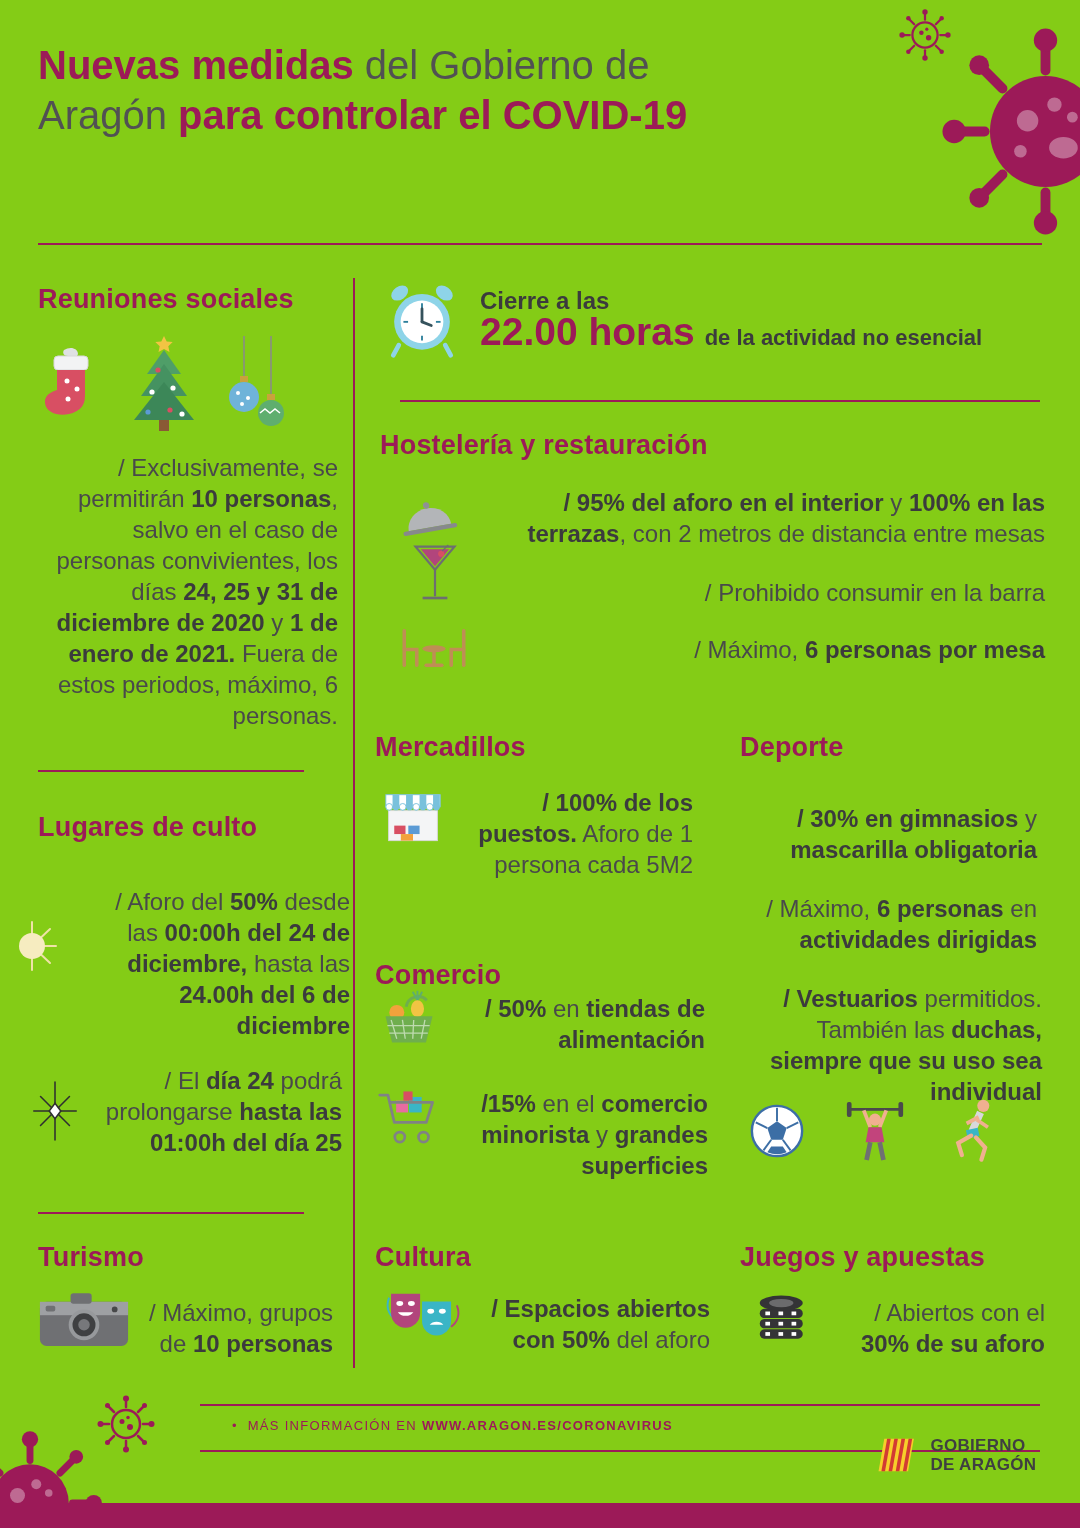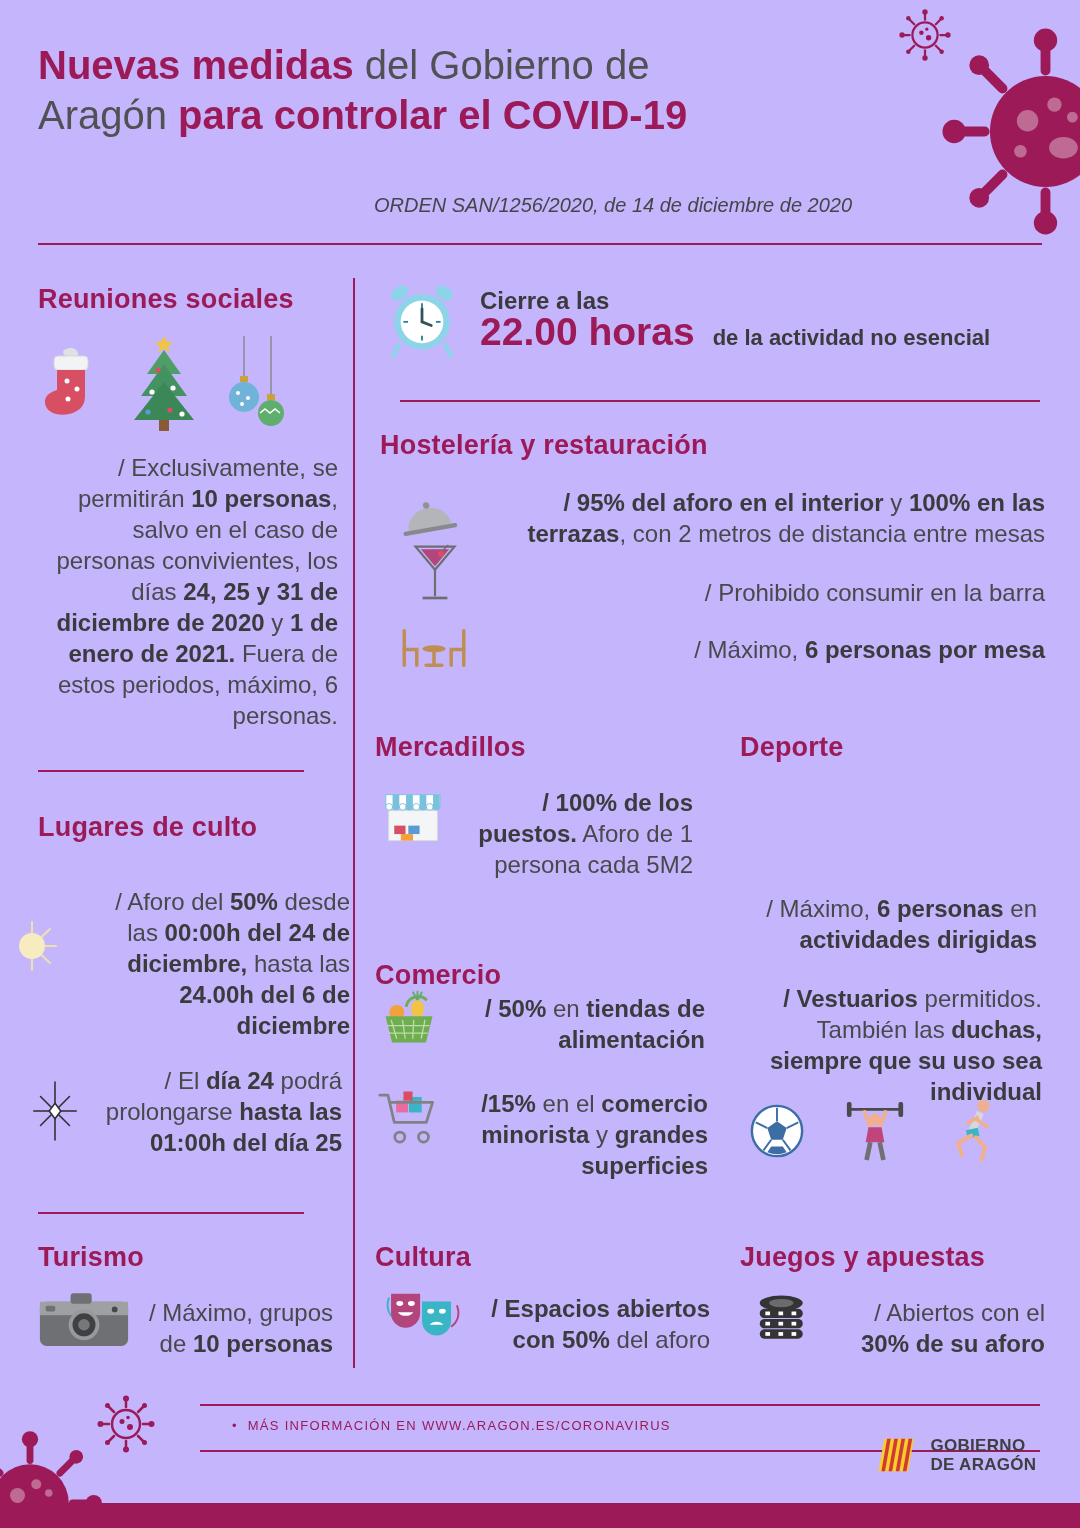--- a/index.html
+++ b/index.html
@@ -1,33 +1,33 @@
 <!DOCTYPE html>
 <html><head>
 <meta charset="utf-8">
 <style>
   html,body{margin:0;padding:0;}
   body{font-family:"Liberation Sans","DejaVu Sans",sans-serif;background:#e8e8e8;}
-  .page{position:relative;width:1080px;height:1528px;margin:0 auto;background:#c4b5fd;overflow:hidden;color:#49494b;}
+  .page{position:relative;width:1080px;height:1528px;margin:0 auto;background:#84cc16;overflow:hidden;color:#49494b;}
   .abs{position:absolute;}
   .b{font-weight:700;}
   .sec-title{font-size:27px;font-weight:700;color:#9c1a58;letter-spacing:.2px;}
   .txt{font-size:24px;line-height:31px;color:#49494b;text-align:right;}
   .txt .b{color:#3b3b3d;}
   .rule{background:#9c1a58;}
   .title-main{font-size:40px;line-height:50px;font-weight:400;color:#515153;}
   .title-main .b{color:#9c1a58;font-weight:700;}
   .alert-line{font-size:34px;font-weight:400;color:#9c1a58;}
   .alert-line sup{font-size:19px;}
   .order-ref{font-size:20px;font-style:italic;color:#454547;}
   .closure-lead{font-size:24px;font-weight:700;color:#3b3b3d;}
   .closure-time{font-size:39px;font-weight:700;color:#9c1a58;}
-  .closure-suffix{font-size:22px;font-weight:700;color:#3b3b3d;margin-left:18px;}
+  .closure-suffix{font-size:22px;font-weight:700;color:#3b3b3d;margin-left:10px;}
   .footer-info{font-size:13px;letter-spacing:1.3px;color:#9c1a58;white-space:nowrap;}
-  .footer-info .b{font-weight:400;}
+  .footer-info .b{font-weight:700;}
   .logo-text{font-size:17px;line-height:19px;font-weight:700;color:#3f3f41;letter-spacing:.3px;}
 </style>
 </head>
 <body>
 
 <svg width="0" height="0" style="position:absolute" aria-hidden="true">
   <defs>
     <g id="virus-solid" stroke="currentColor" fill="currentColor">
       <g stroke-width="5.5" stroke-linecap="round">
         <line x1="60" y1="26" x2="60" y2="12"></line>
@@ -94,21 +94,20 @@
     <div><span>Aragón </span><span class="b">para controlar el COVID-19</span></div>
   </div>
 
   <svg class="abs" style="left:898px;top:8px;width:54px;height:54px;color:#9c1a58" viewBox="0 0 120 120">
       <use href="#virus-outline"></use>
     </svg>
   <svg class="abs" style="left:938px;top:24px;width:215px;height:215px;color:#9c1a58" viewBox="0 0 120 120">
       <use href="#virus-solid"></use>
     </svg>
 
-  <div class="abs order-ref" style="left:374px;top:194px">ORDEN SAN/1256/2020, de 14 de diciembre de 2020</div>
 
   <div class="abs rule" style="left:38px;top:243px;width:1004px;height:2px"></div>
 
   <div class="abs rule" style="left:353px;top:278px;width:2px;height:1090px"></div>
 
   <div class="abs sec-title" style="left:38px;top:284px">Reuniones sociales</div>
 
   <svg class="abs" style="left:40px;top:344px;width:62px;height:92px" viewBox="0 0 62 92">
     <path d="M24 6 C30 2 38 4 38 10 L36 14 28 12 C24 12 22 9 24 6 Z" fill="#dfe1e3"></path>
     <rect x="14" y="12" width="34" height="14" rx="4" fill="#f2f3f4" stroke="#d8d8da"></rect>
@@ -291,20 +290,21 @@
     <rect x="22" y="16" width="13" height="13" fill="#e86ca0"></rect>
     <rect x="36" y="12" width="14" height="17" fill="#3ab5c6"></rect>
     <rect x="30" y="6" width="10" height="10" fill="#d84f63"></rect>
     <path d="M4 10 h9 l7 30 h35 l7 -22 h-47" fill="none" stroke="#808285" stroke-width="3" stroke-linecap="round" stroke-linejoin="round"></path>
     <circle cx="26" cy="56" r="5.5" fill="none" stroke="#808285" stroke-width="3"></circle>
     <circle cx="52" cy="56" r="5.5" fill="none" stroke="#808285" stroke-width="3"></circle>
   </svg>
   <div class="abs txt" style="left:453px;top:1088px;width:255px"><span class="b">/15%</span><span> en el </span><span class="b">comercio minorista</span><span> y </span><span class="b">grandes superficies</span></div>
 
   <div class="abs sec-title" style="left:740px;top:732px">Deporte</div>
+  <div class="abs txt" style="left:742px;top:803px;width:295px"><span class="b">/ 30% en gimnasios</span><span> y </span><span class="b">mascarilla obligatoria</span></div>
   <div class="abs txt" style="left:742px;top:893px;width:295px"><span>/ Máximo, </span><span class="b">6 personas</span><span> en </span><span class="b">actividades dirigidas</span></div>
   <div class="abs txt" style="left:742px;top:983px;width:300px"><span class="b">/ Vestuarios</span><span> permitidos. También las </span><span class="b">duchas, siempre que su uso sea individual</span></div>
 
   <svg class="abs" style="left:748px;top:1102px;width:58px;height:58px" viewBox="0 0 60 60">
     <circle cx="30" cy="30" r="26" fill="#ffffff" stroke="#3c6ea5" stroke-width="2.5"></circle>
     <polygon points="30,20 40,27 36,39 24,39 20,27" fill="#3c6ea5"></polygon>
     <g stroke="#3c6ea5" stroke-width="2">
       <line x1="30" y1="20" x2="30" y2="6"></line>
         <line x1="40" y1="27" x2="52" y2="21"></line>
       <line x1="36" y1="39" x2="44" y2="50"></line>

